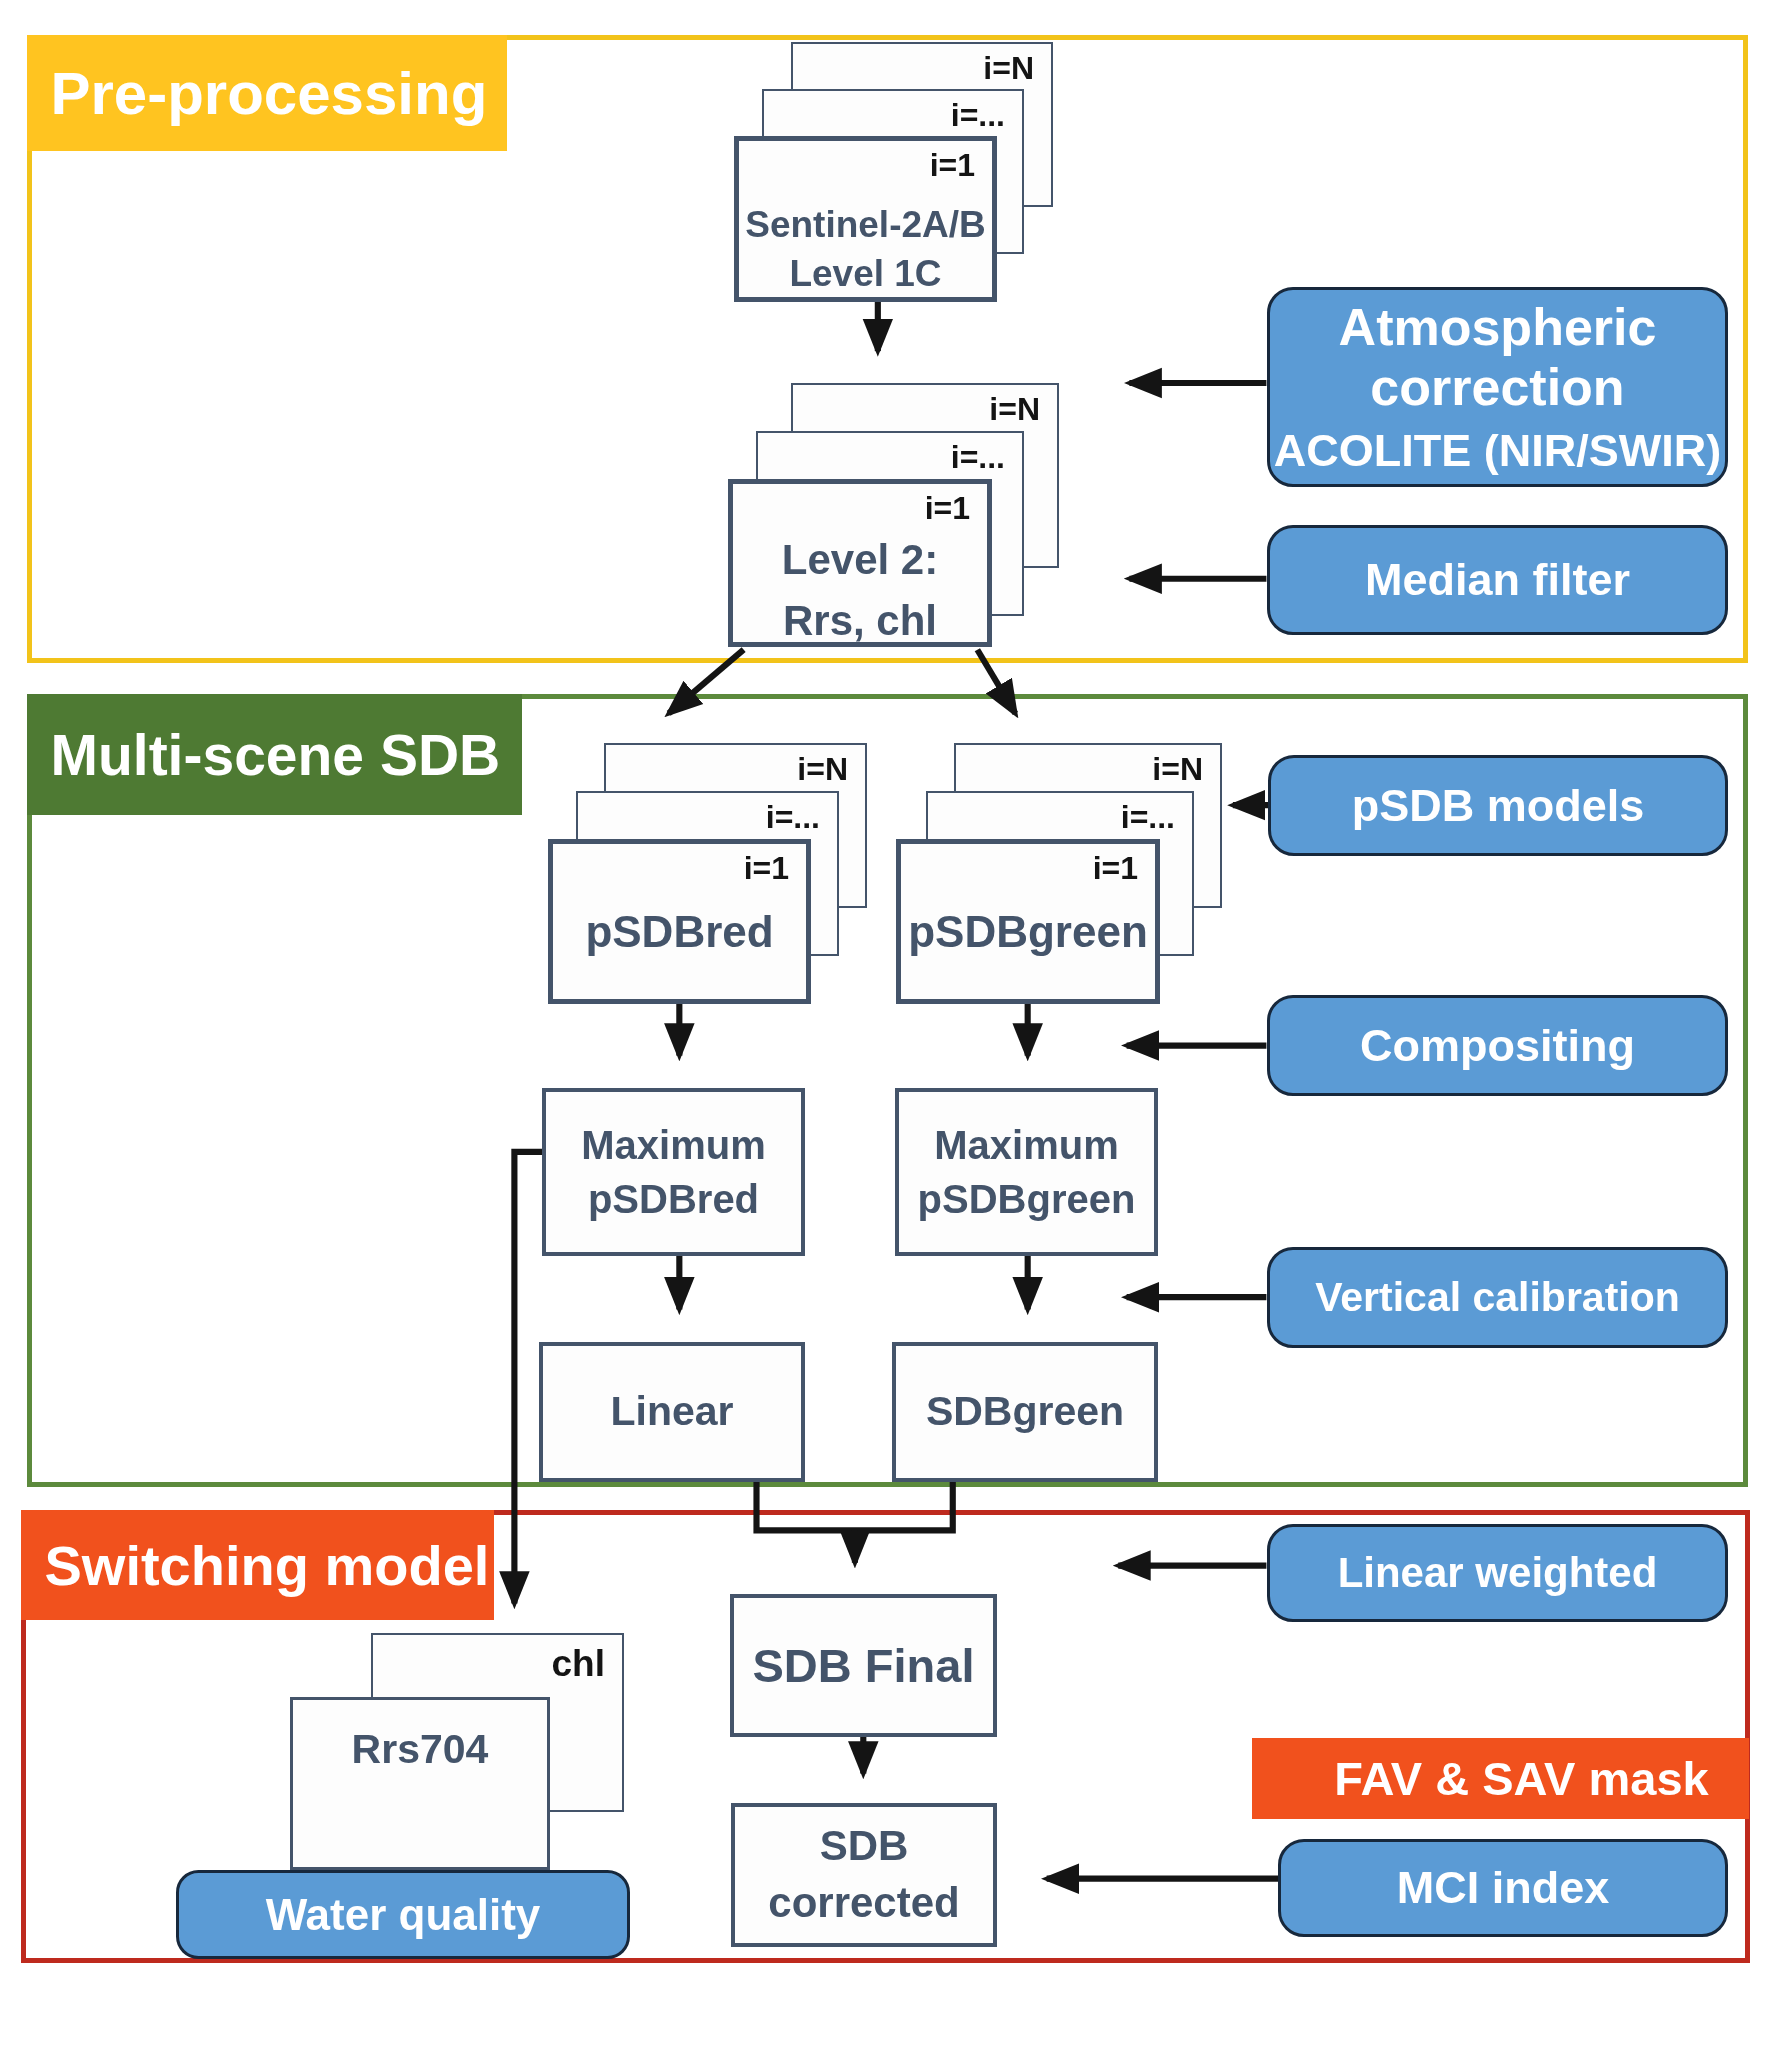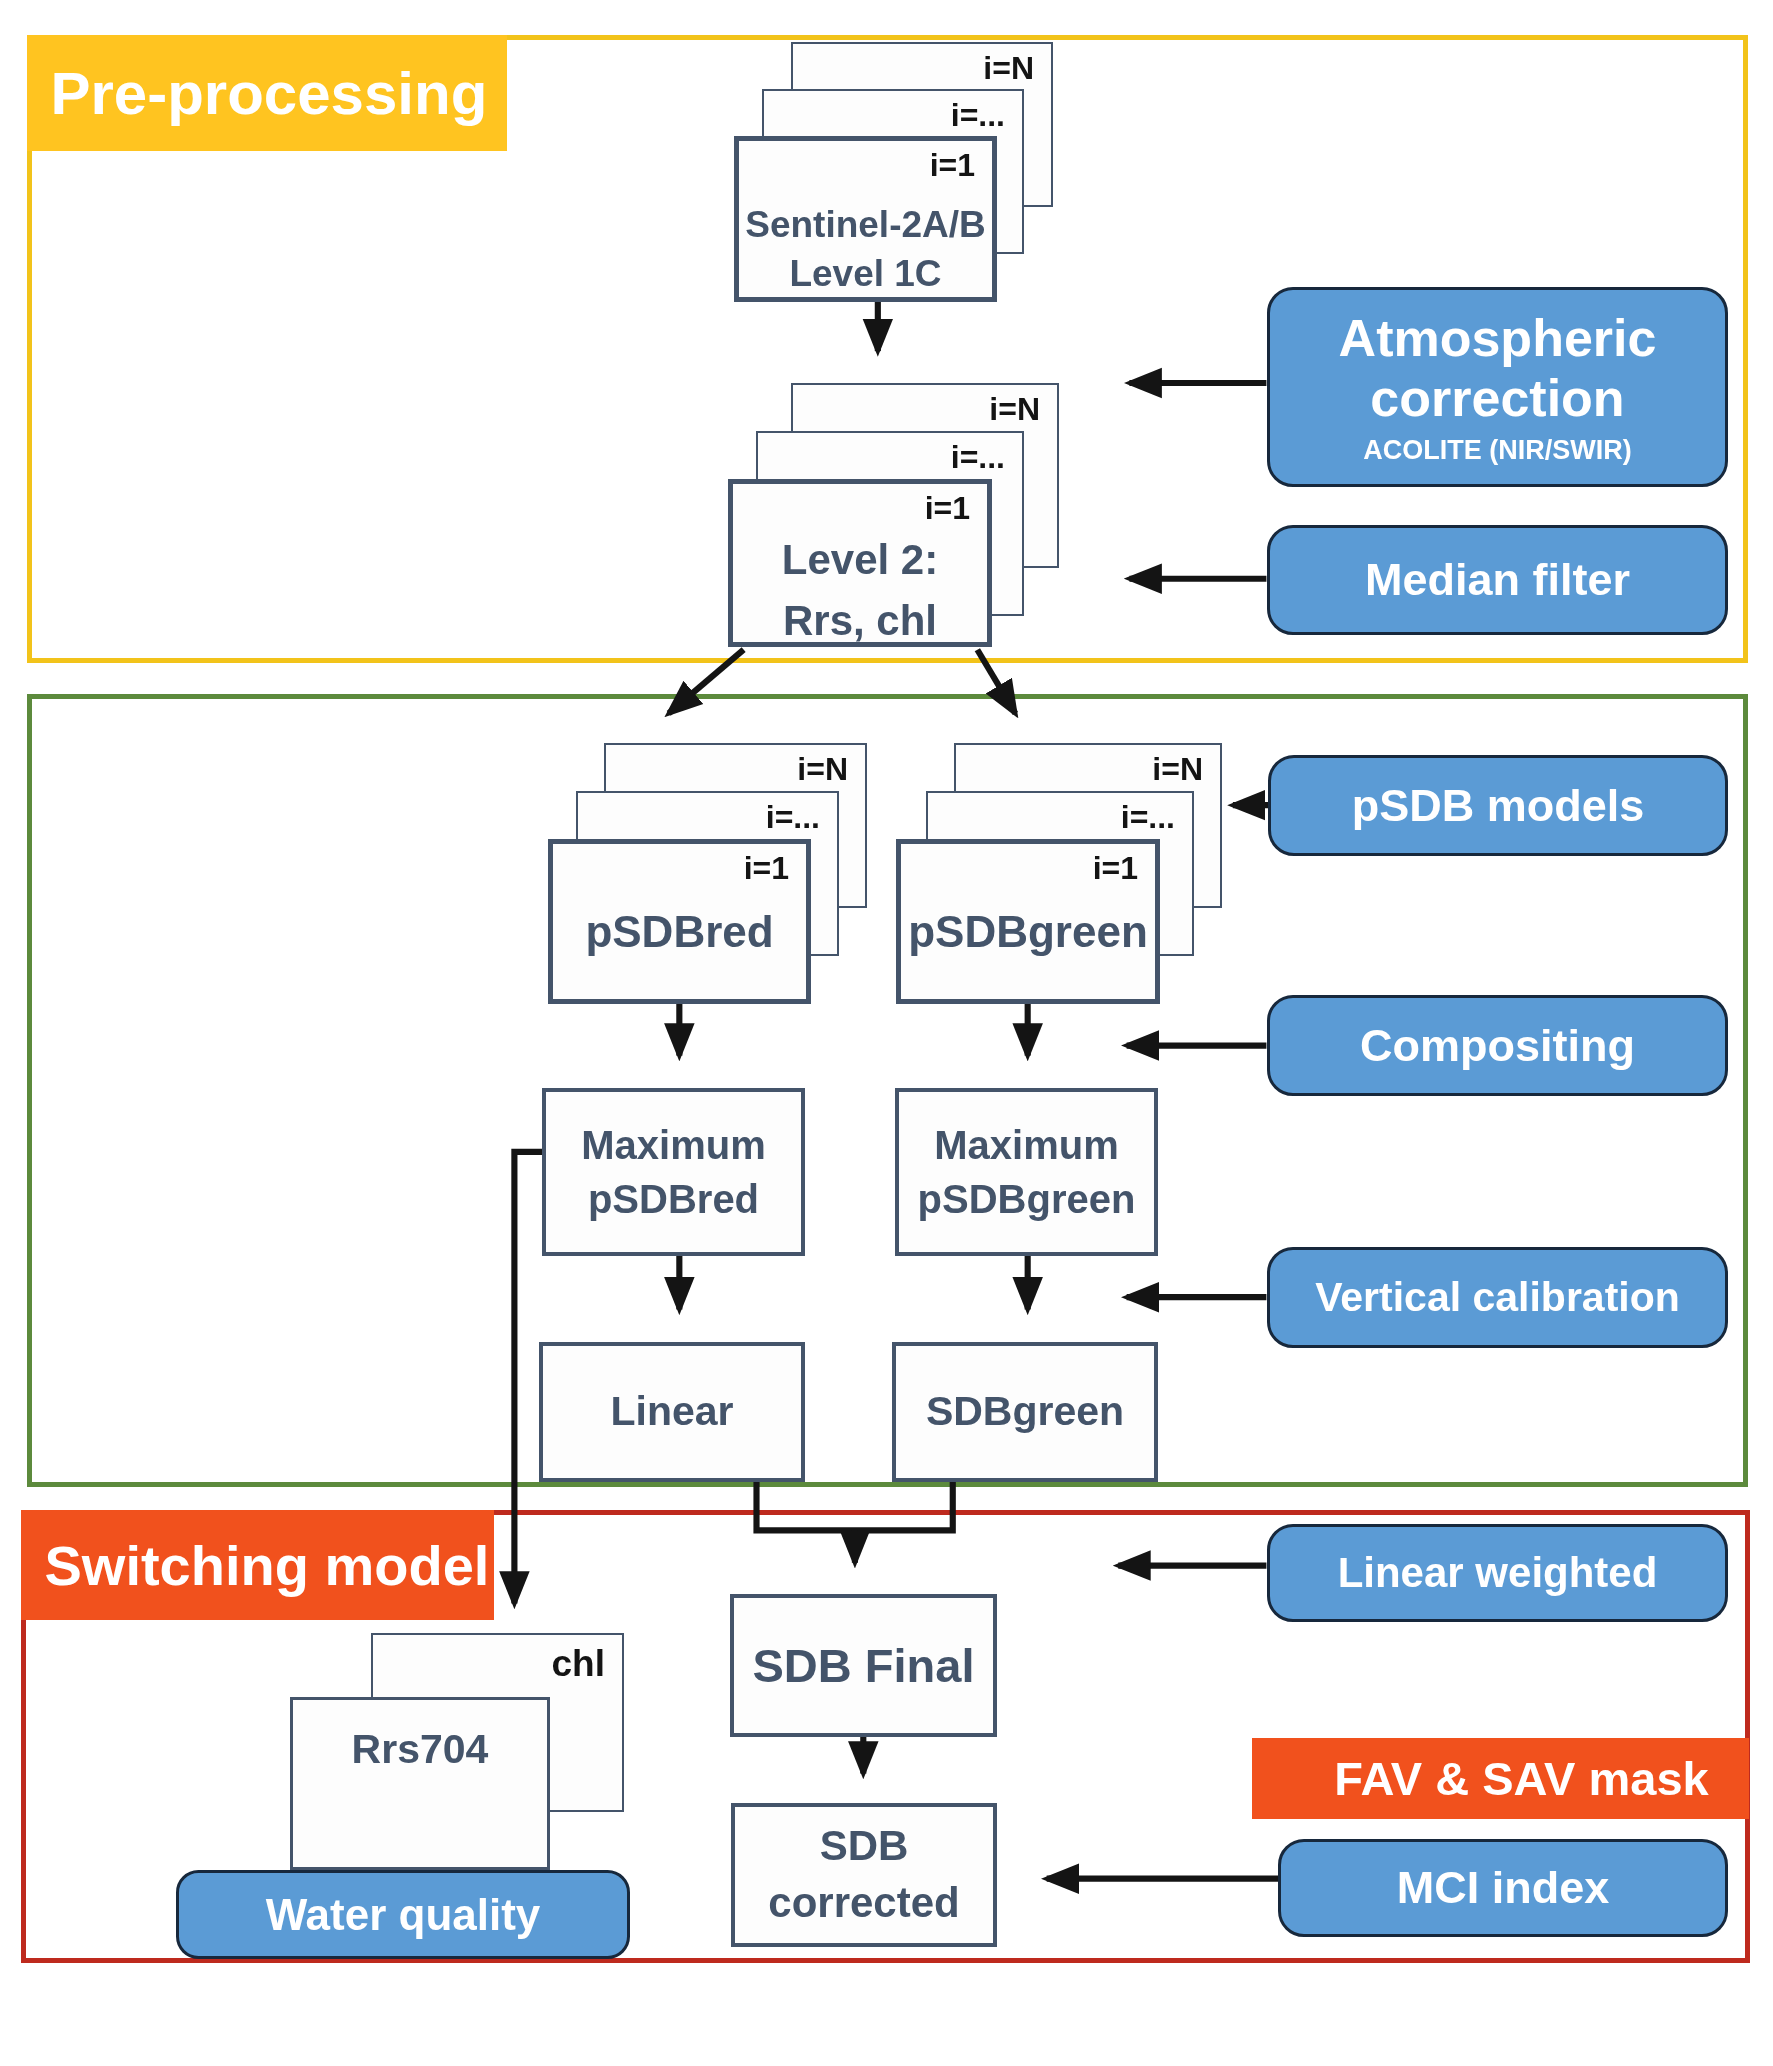--- a/index.html
+++ b/index.html
@@ -74,20 +74,21 @@
       <line x1="2265" y1="1035" x2="2020" y2="1035" marker-end="url(#ah)"></line>
       <line x1="2268" y1="1440" x2="2205" y2="1440" marker-end="url(#ah)"></line>
       <line x1="2265" y1="1870" x2="2015" y2="1870" marker-end="url(#ah)"></line>
       <line x1="2265" y1="2320" x2="2015" y2="2320" marker-end="url(#ah)"></line>
       <line x1="2265" y1="2800" x2="2000" y2="2800" marker-end="url(#ah)"></line>
       <line x1="2286" y1="3360" x2="1872" y2="3360" marker-end="url(#ah)"></line>
     </g>
   </svg>
 
   <div class="sec-label" id="lbl-pre">Pre-processing</div>
+  <div class="sec-label" id="lbl-multi">Multi-scene SDB</div>
   <div class="sec-label" id="lbl-switch">Switching model</div>
 
   <div>
     <div class="layer" style="left:791px;top:42px;width:262px;height:165px;">
       <span class="ilab">i=N</span>
       </div>
     <div class="layer" style="left:762px;top:89px;width:262px;height:165px;">
       <span class="ilab">i=...</span>
       </div>
     <div class="layer front" style="left:734px;top:136px;width:263px;height:166px;">
@@ -169,21 +170,21 @@
     <div class="layer" style="left:371px;top:1633px;width:253px;height:179px;">
       <span class="ilab" style="font-size:37px;top:7.8px;">chl</span>
     </div>
     <div class="layer front" style="left:290px;top:1697px;width:260px;height:173px;border-width:3.9px;">
       <div class="node-text" style="top:22.4px;font-size:41px;">Rrs704</div>
     </div>
   </div>
 
   <div class="blue-box" style="left:1267px;top:287px;width:461px;height:200px;">
     <div style="font-size:52px;">Atmospheric correction</div>
-    <div style="font-size:27px;margin-top:7.8px;text-align:center;">ACOLITE (NIR/SWIR)</div>
+    <div style="font-size:45px;margin-top:7.8px;text-align:center;">ACOLITE (NIR/SWIR)</div>
   </div>
   <div class="blue-box" style="left:1267px;top:525px;width:461px;height:110px;font-size:45px;">
     <div>Median filter</div>
   </div>
   <div class="blue-box" style="left:1268px;top:755px;width:460px;height:101px;font-size:45px;">
     <div>pSDB models</div>
   </div>
   <div class="blue-box" style="left:1267px;top:995px;width:461px;height:101px;font-size:45px;">
     <div>Compositing</div>
   </div>

